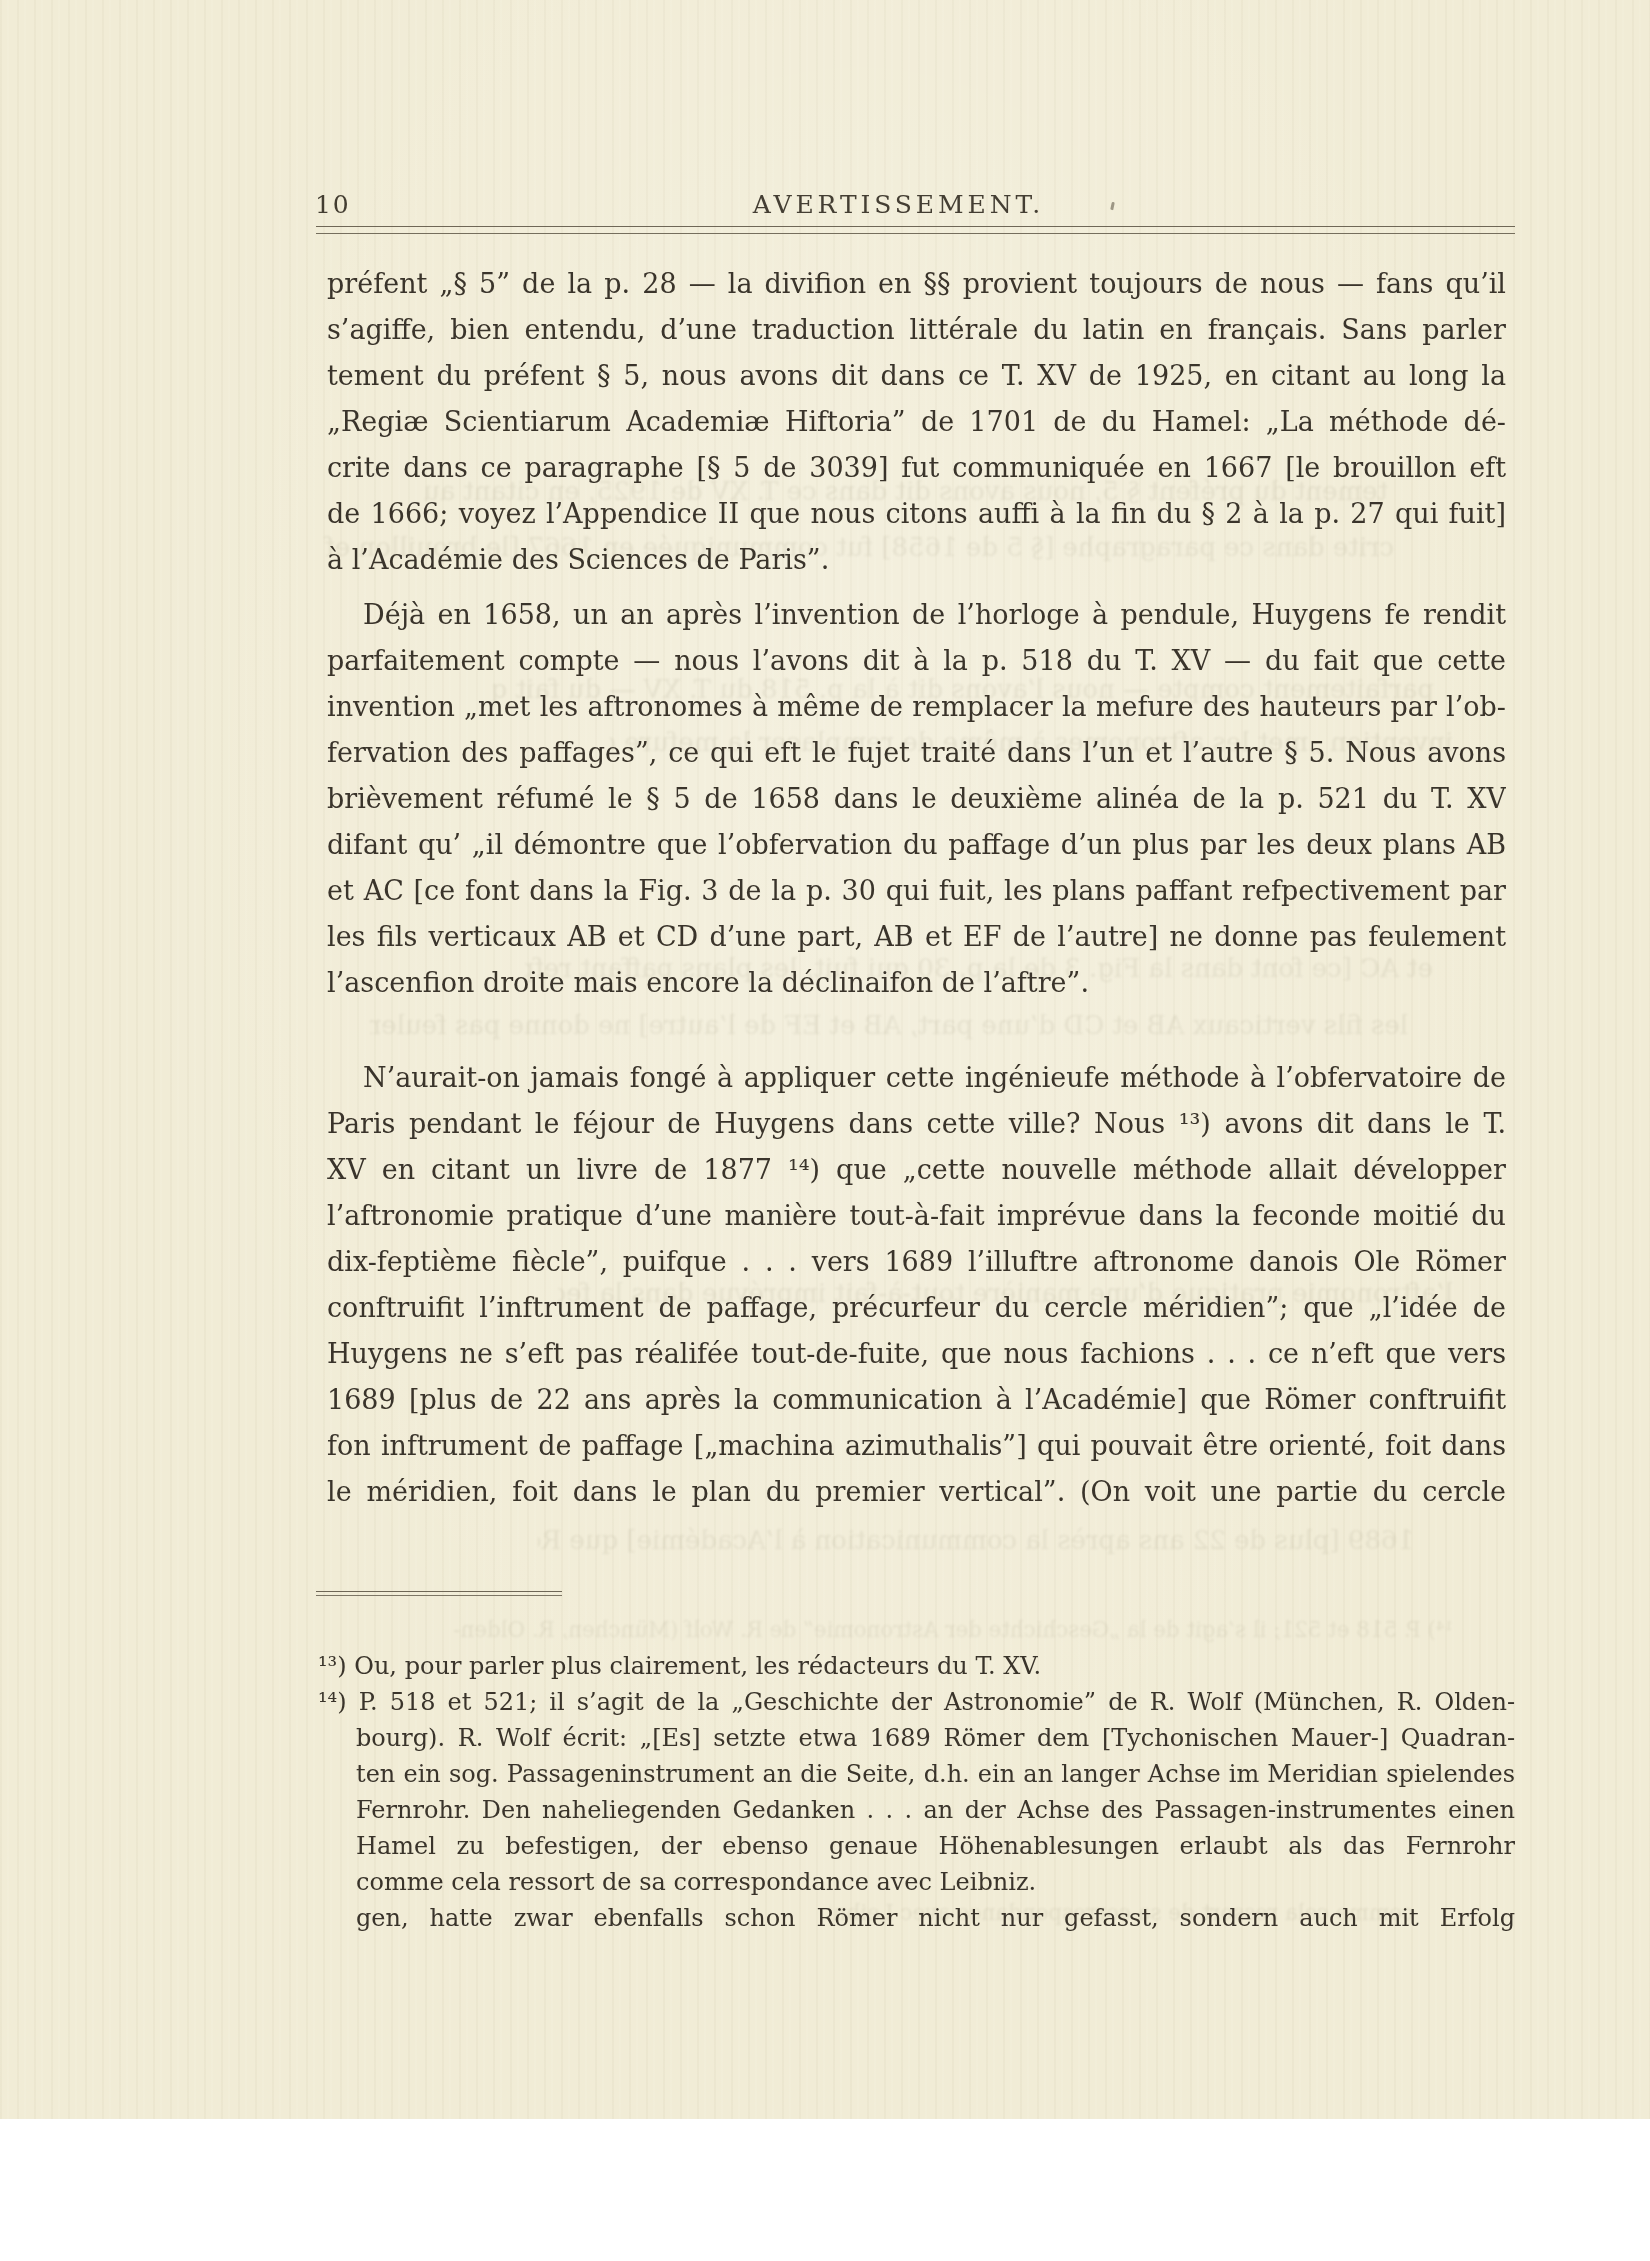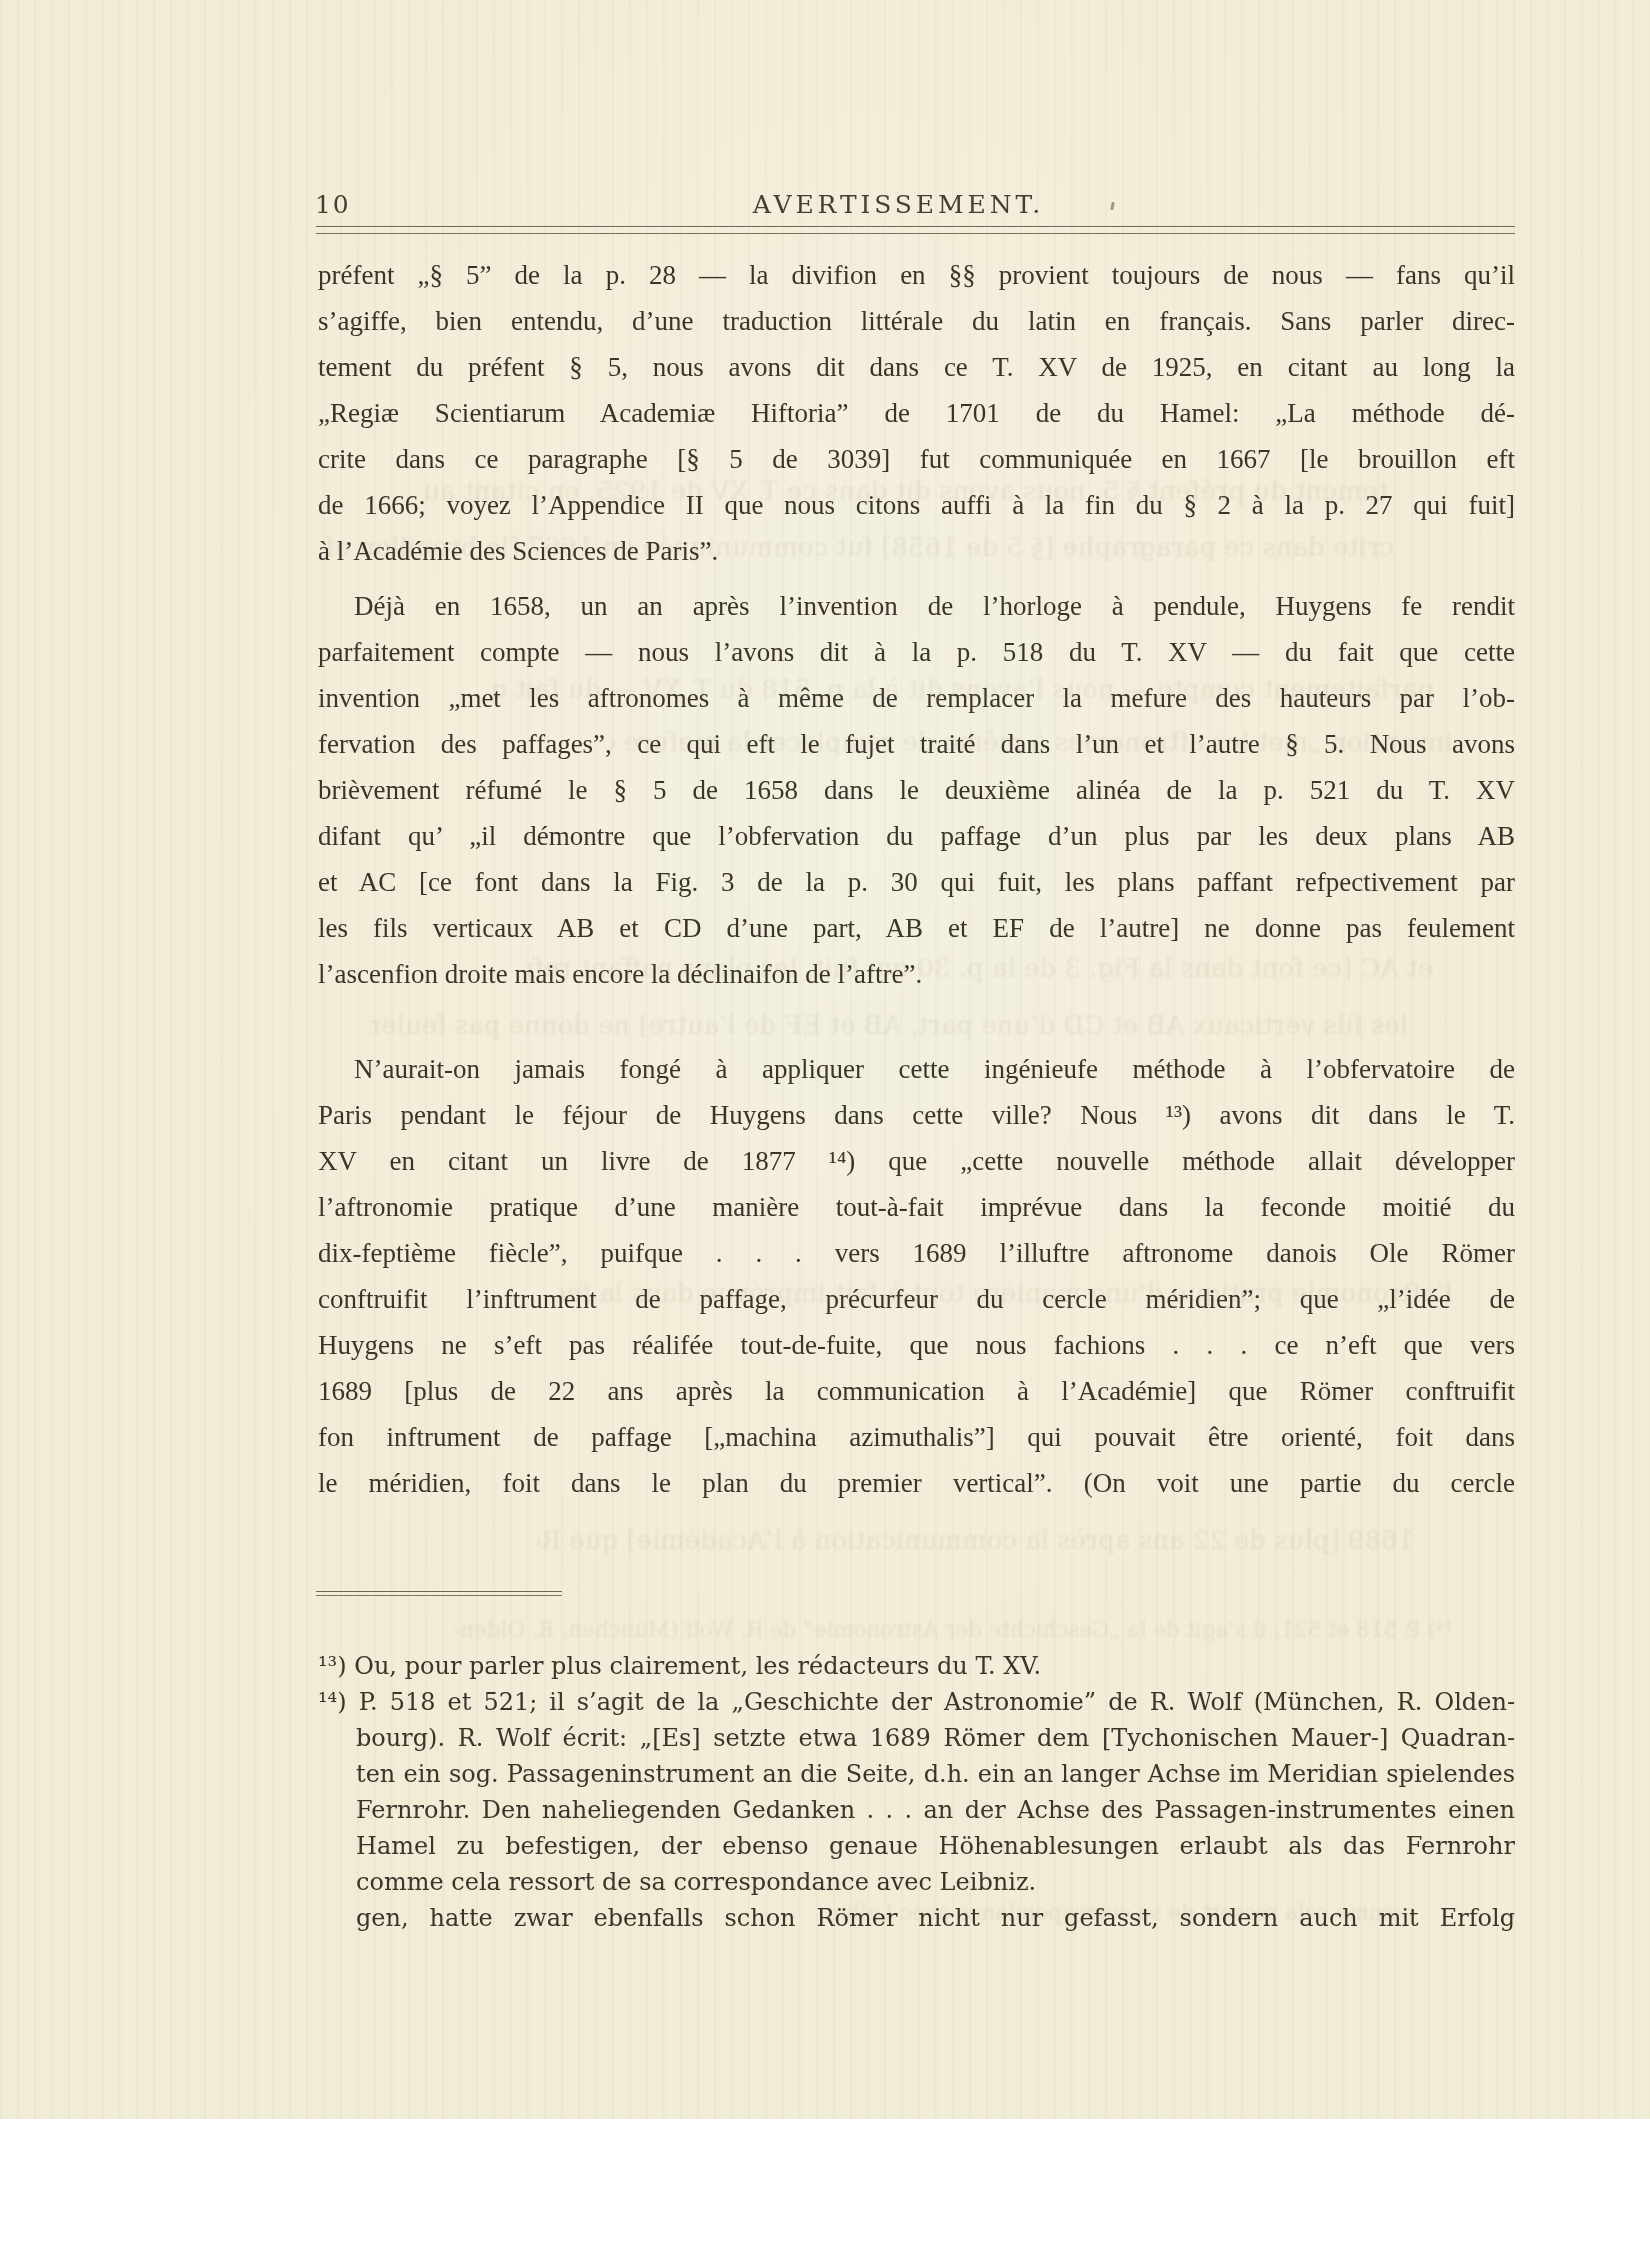--- a/index.html
+++ b/index.html
@@ -39,21 +39,21 @@
   .ink-speck{
     left:1111px; top:202px; width:3.2px; height:8.4px;
     background:rgba(86,78,62,0.55);
     border-radius:1.9px 1.9px 0.6px 1.3px;
     transform:rotate(12deg);
   }
   .textblock{
     left:318px; top:252px; width:1197px;
     font-size:27px;
   }
-  .para{margin:0;padding:0;font-family:Liberation Serif, serif;}
+  .para{margin:9px;padding:0;}
   .para.p2{margin-top:9px;}
   .para.p3{margin-top:49px;}
   .line{
     height:46px; line-height:46px;
     overflow:hidden;
   }
   .just{
     text-align:justify;
     text-align-last:justify;
   }

